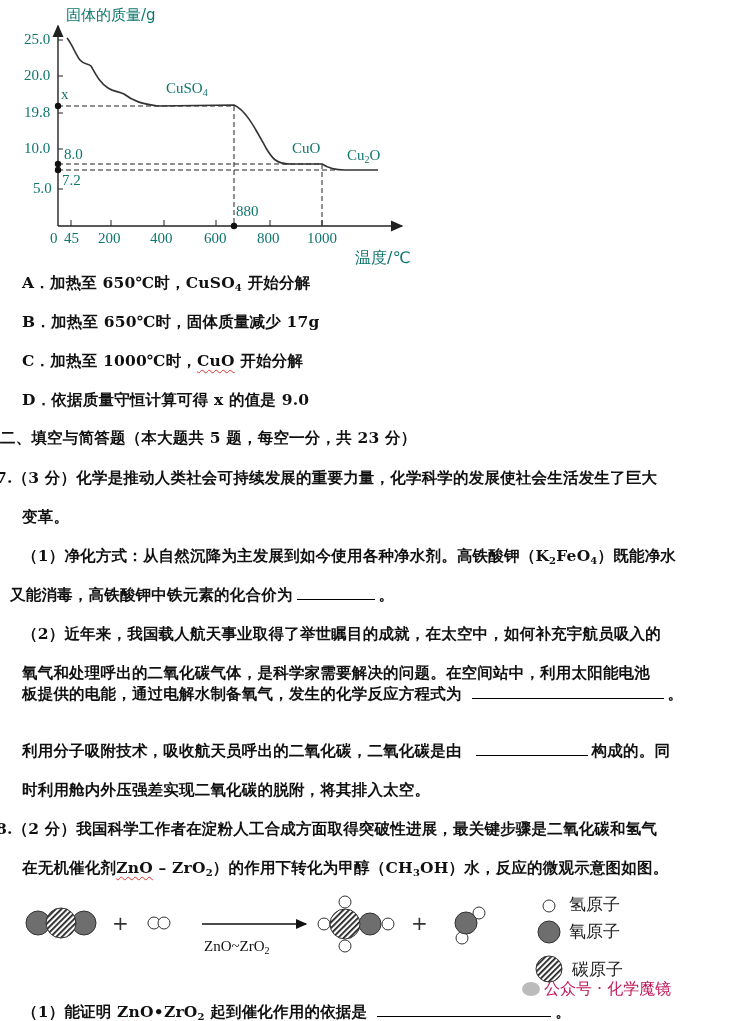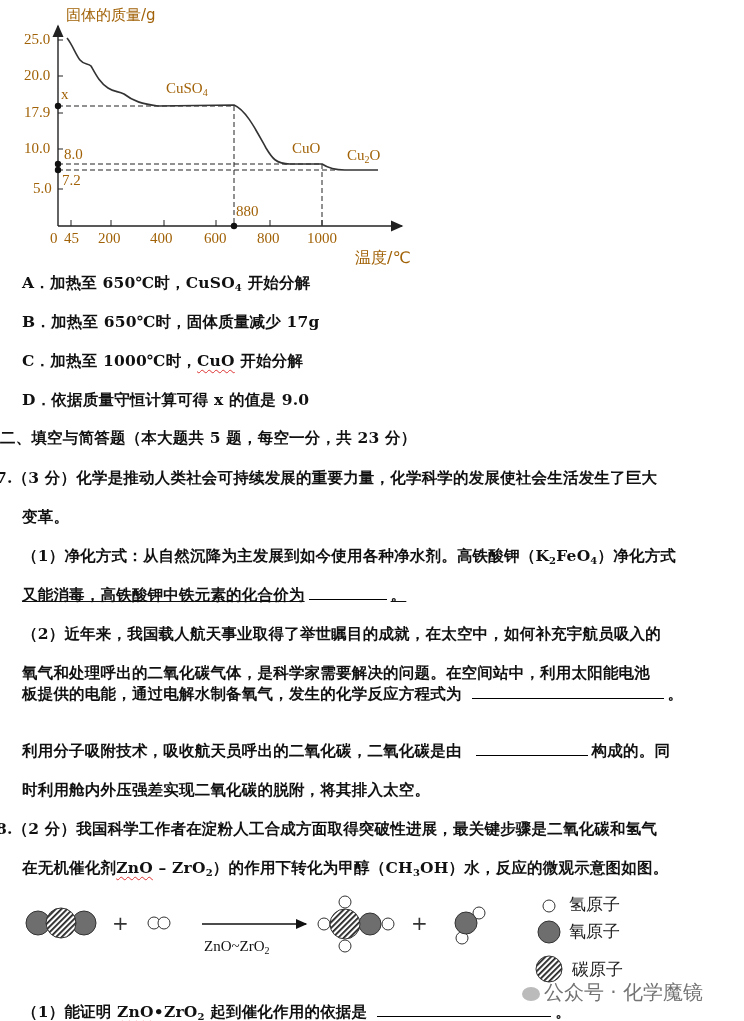--- a/index.html
+++ b/index.html
@@ -1,30 +1,30 @@
 <!DOCTYPE html>
 <html><head>
 <meta charset="utf-8">
 <style>
   html,body{margin:0;padding:0;background:#fff;}
   body{width:744px;height:1021px;position:relative;overflow:hidden;
        font-family:"DejaVu Serif","Liberation Serif",serif;color:#111;}
   .chart{position:absolute;left:0;top:0;width:420px;height:265px;}
   .chart svg{position:absolute;left:0;top:0;}
-  .chart-label{position:absolute;font-family:"Liberation Serif",serif;font-size:15px;color:#a16207;white-space:nowrap;}
+  .chart-label{position:absolute;font-family:"Liberation Serif",serif;font-size:15px;color:#0f766e;white-space:nowrap;}
   .cjk{font-family:"DejaVu Sans",sans-serif;}
   .line{position:absolute;left:0;white-space:nowrap;font-size:15.5px;font-weight:bold;
         font-family:"DejaVu Serif","Liberation Serif",serif;letter-spacing:0.2px;}
   .opt{left:22px;}
   .blank{display:inline-block;border-bottom:1.6px solid #000;height:14px;vertical-align:baseline;margin:0 4px;}
   .squig{text-decoration:underline wavy #d33;text-decoration-thickness:1px;text-underline-offset:3px;}
   sub{font-size:10px;vertical-align:-3px;line-height:0;}
   .diagram{position:absolute;left:0;top:890px;width:744px;height:100px;}
   .legend-item{position:absolute;font-family:"DejaVu Sans",sans-serif;font-size:17px;color:#222;}
-  .watermark{position:absolute;left:522px;top:979px;font-family:"DejaVu Sans",sans-serif;font-size:20px;color:#737373;}
+  .watermark{position:absolute;left:522px;top:979px;font-family:"DejaVu Sans",sans-serif;font-size:16px;color:#be185d;}
 </style>
 </head>
 <body>
 
 <div class="chart">
   <svg width="420" height="265">
     <defs>
       <marker id="arr" markerWidth="10" markerHeight="10" refX="8" refY="5" orient="auto">
         <path d="M0,1 L9,5 L0,9 Z" fill="#222"></path>
       </marker>
@@ -64,21 +64,21 @@
              C328,168 334,170 345,170 L378,170" fill="none" stroke="#333" stroke-width="1.6"></path>
 
     <circle cx="58" cy="106" r="3.2" fill="#111"></circle>
     <circle cx="58" cy="164" r="3.2" fill="#111"></circle>
     <circle cx="58" cy="170" r="3.2" fill="#111"></circle>
     <circle cx="234" cy="226" r="3.2" fill="#111"></circle>
   </svg>
   <span class="chart-label cjk" style="left:66px;top:6px;font-size:15px;">固体的质量/g</span>
   <span class="chart-label" style="left:24px;top:31px;">25.0</span>
   <span class="chart-label" style="left:24px;top:67px;">20.0</span>
-  <span class="chart-label" style="left:24px;top:104px;">17.9</span>
+  <span class="chart-label" style="left:24px;top:104px;">19.8</span>
   <span class="chart-label" style="left:24px;top:140px;">10.0</span>
   <span class="chart-label" style="left:33px;top:180px;">5.0</span>
   <span class="chart-label" style="left:61px;top:86px;">x</span>
   <span class="chart-label" style="left:64px;top:146px;">8.0</span>
   <span class="chart-label" style="left:62px;top:172px;">7.2</span>
   <span class="chart-label" style="left:236px;top:203px;">880</span>
   <span class="chart-label" style="left:166px;top:80px;"><span>CuSO</span><sub>4</sub></span>
   <span class="chart-label" style="left:292px;top:140px;">CuO</span>
   <span class="chart-label" style="left:347px;top:147px;"><span>Cu</span><sub>2</sub><span>O</span></span>
   <span class="chart-label" style="left:50px;top:230px;">0</span>
@@ -99,23 +99,23 @@
   <span>C．加热至 1000℃时，</span><span class="squig">CuO</span><span> 开始分解</span>
 </div>
 <div class="line opt" style="top:390px;">D．依据质量守恒计算可得 x 的值是 9.0</div>
 
 <div class="line" style="top:428px;left:0;">二、填空与简答题（本大题共 5 题，每空一分，共 23 分）</div>
 
 <div class="line" style="top:468px;left:-4px;">7.（3 分）化学是推动人类社会可持续发展的重要力量，化学科学的发展使社会生活发生了巨大</div>
 <div class="line" style="top:507px;left:22px;">变革。</div>
 
 <div class="line" style="top:546px;left:22px;">
-  <span>（1）净化方式：从自然沉降为主发展到如今使用各种净水剂。高铁酸钾（K</span><sub>2</sub><span>FeO</span><sub>4</sub><span>）净化方式</span>
+  <span>（1）净化方式：从自然沉降为主发展到如今使用各种净水剂。高铁酸钾（K</span><sub>2</sub><span>FeO</span><sub>4</sub><span>）既能净水</span>
 </div>
-<div class="line" style="top:585px;left:22px;text-decoration:underline;">
+<div class="line" style="top:585px;left:10px;">
   <span>又能消毒，高铁酸钾中铁元素的化合价为</span><span class="blank" style="width:78px;"></span><span>。</span>
 </div>
 
 <div class="line" style="top:624px;left:22px;">（2）近年来，我国载人航天事业取得了举世瞩目的成就，在太空中，如何补充宇航员吸入的</div>
 <div class="line" style="top:663px;left:22px;">氧气和处理呼出的二氧化碳气体，是科学家需要解决的问题。在空间站中，利用太阳能电池</div>
 <div class="line" style="top:684px;left:22px;">
   <span>板提供的电能，通过电解水制备氧气，发生的化学反应方程式为</span><span class="blank" style="width:192px;margin-left:10px;"></span><span>。</span>
 </div>
 <div class="line" style="top:741px;left:22px;">
   <span>利用分子吸附技术，吸收航天员呼出的二氧化碳，二氧化碳是由</span><span class="blank" style="width:112px;margin-left:14px;"></span><span>构成的。同</span>

